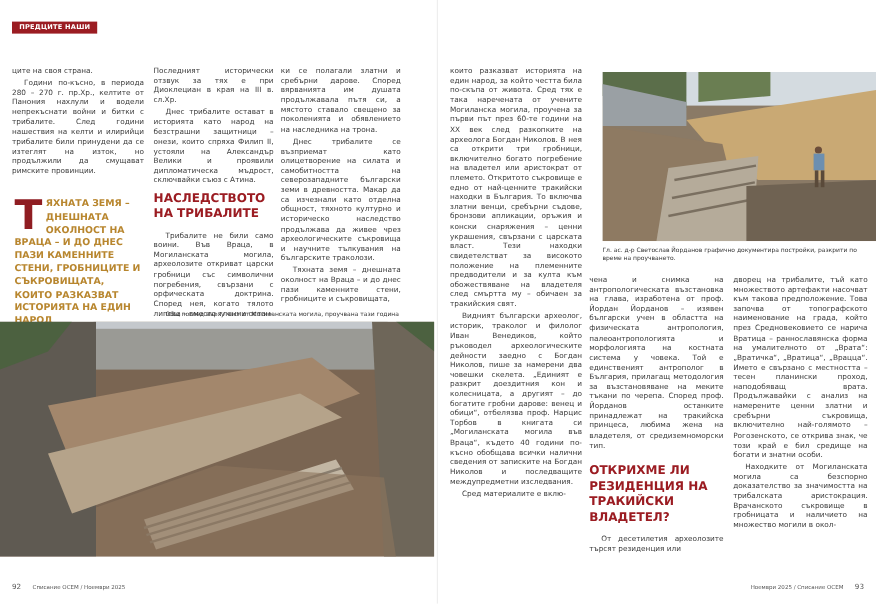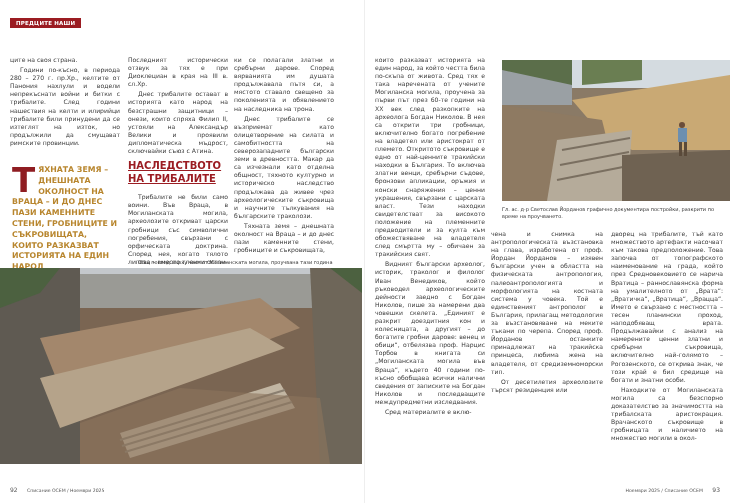--- a/index.html
+++ b/index.html
@@ -8,21 +8,21 @@
   .left{left:0;width:365px;}
   .right{left:365px;width:365px;}
   .gutter{position:absolute;left:364px;top:0;width:1px;height:503px;background:#eee;}
   .section-tag{position:absolute;left:10px;top:18px;background:#9b1c22;color:#fff;font-size:5.5px;font-weight:bold;padding:2px 6px;letter-spacing:.2px;}
   .col{position:absolute;font-size:6.1px;line-height:8.1px;color:#3a3a3a;text-align:justify;}
   .col p{margin:0;}
   .col p.ind{text-indent:10px;}
   .col p+p{margin-top:2px;}
   .pull{position:absolute;left:12px;top:165px;width:108px;color:#b8862e;font-weight:bold;font-size:7.8px;line-height:10.8px;text-transform:uppercase;}
   .dropcap{float:left;color:#8f1d22;font-size:34px;line-height:30px;font-weight:bold;margin:0 3px 0 0;font-family:"DejaVu Sans",sans-serif;}
-  .heading{color:#9b1c22;font-weight:bold;font-size:10px;line-height:13px;margin:4px 0 8px 0;text-transform:uppercase;text-align:left;text-decoration:underline;}
+  .heading{color:#9b1c22;font-weight:bold;font-size:10px;line-height:13px;margin:4px 0 8px 0;text-transform:uppercase;text-align:left;}
   .photo{position:absolute;overflow:hidden;}
   .caption{position:absolute;font-size:5px;line-height:7px;color:#333;}
   .footer{position:absolute;top:486px;font-size:4.6px;color:#555;}
   .pnum{font-size:6px;margin-right:8px;}
 </style>
 </head>
 <body>
 
 <div class="page left">
   <div class="section-tag">ПРЕДЦИТЕ НАШИ</div>
@@ -103,20 +103,21 @@
       <circle cx="180" cy="65" r="3" fill="#6b4d3a"></circle>
       <rect x="176" y="68" width="9" height="14" fill="#6c8fb0"></rect>
       <rect x="177" y="82" width="3" height="14" fill="#5a4a3a"></rect>
       <rect x="182" y="82" width="3" height="14" fill="#5a4a3a"></rect>
     </svg>
   </div>
   <div class="caption" style="left:137px;top:206px;width:225px;">Гл. ас. д-р Светослав Йорданов графично документира постройки, разкрити по време на проучването.</div>
 
   <div class="col" style="left:126px;top:230px;width:112px;">
     <p>чена и снимка на антропологическата възстановка на глава, изработена от проф. Йордан Йорданов – изявен български учен в областта на физическата антропология, палеоантропологията и морфологията на костната система у човека. Той е единственият антрополог в България, прилагащ методология за възстановяване на меките тъкани по черепа. Според проф. Йорданов останките принадлежат на тракийска принцеса, любима жена на владетеля, от средиземноморски тип.</p>
+    <div class="heading" style="margin-top:10px;">ОТКРИХМЕ ЛИ РЕЗИДЕНЦИЯ НА ТРАКИЙСКИ ВЛАДЕТЕЛ?</div>
     <p class="ind">От десетилетия археолозите търсят резиденция или</p>
   </div>
 
   <div class="col" style="left:246px;top:230px;width:112px;">
     <p>дворец на трибалите, тъй като множеството артефакти насочват към такова предположение. Това започва от топографското наименование на града, който през Средновековието се нарича Вратица – раннославянска форма на умалителното от „Врата“: „Вратичка“, „Вратица“, „Врацца“. Името е свързано с местността – тесен планински проход, наподобяващ врата. Продължавайки с анализ на намерените ценни златни и сребърни съкровища, включително най-голямото – Рогозенското, се открива знак, че този край е бил средище на богати и знатни особи.</p>
     <p class="ind">Находките от Могиланската могила са безспорно доказателство за значимостта на трибалската аристокрация. Врачанското съкровище в гробницата и наличието на множество могили в окол-</p>
   </div>
 
   <div class="footer" style="right:10px;">
     <span style="margin-right:8px;">Ноември 2025 / Списание ОСЕМ</span>

